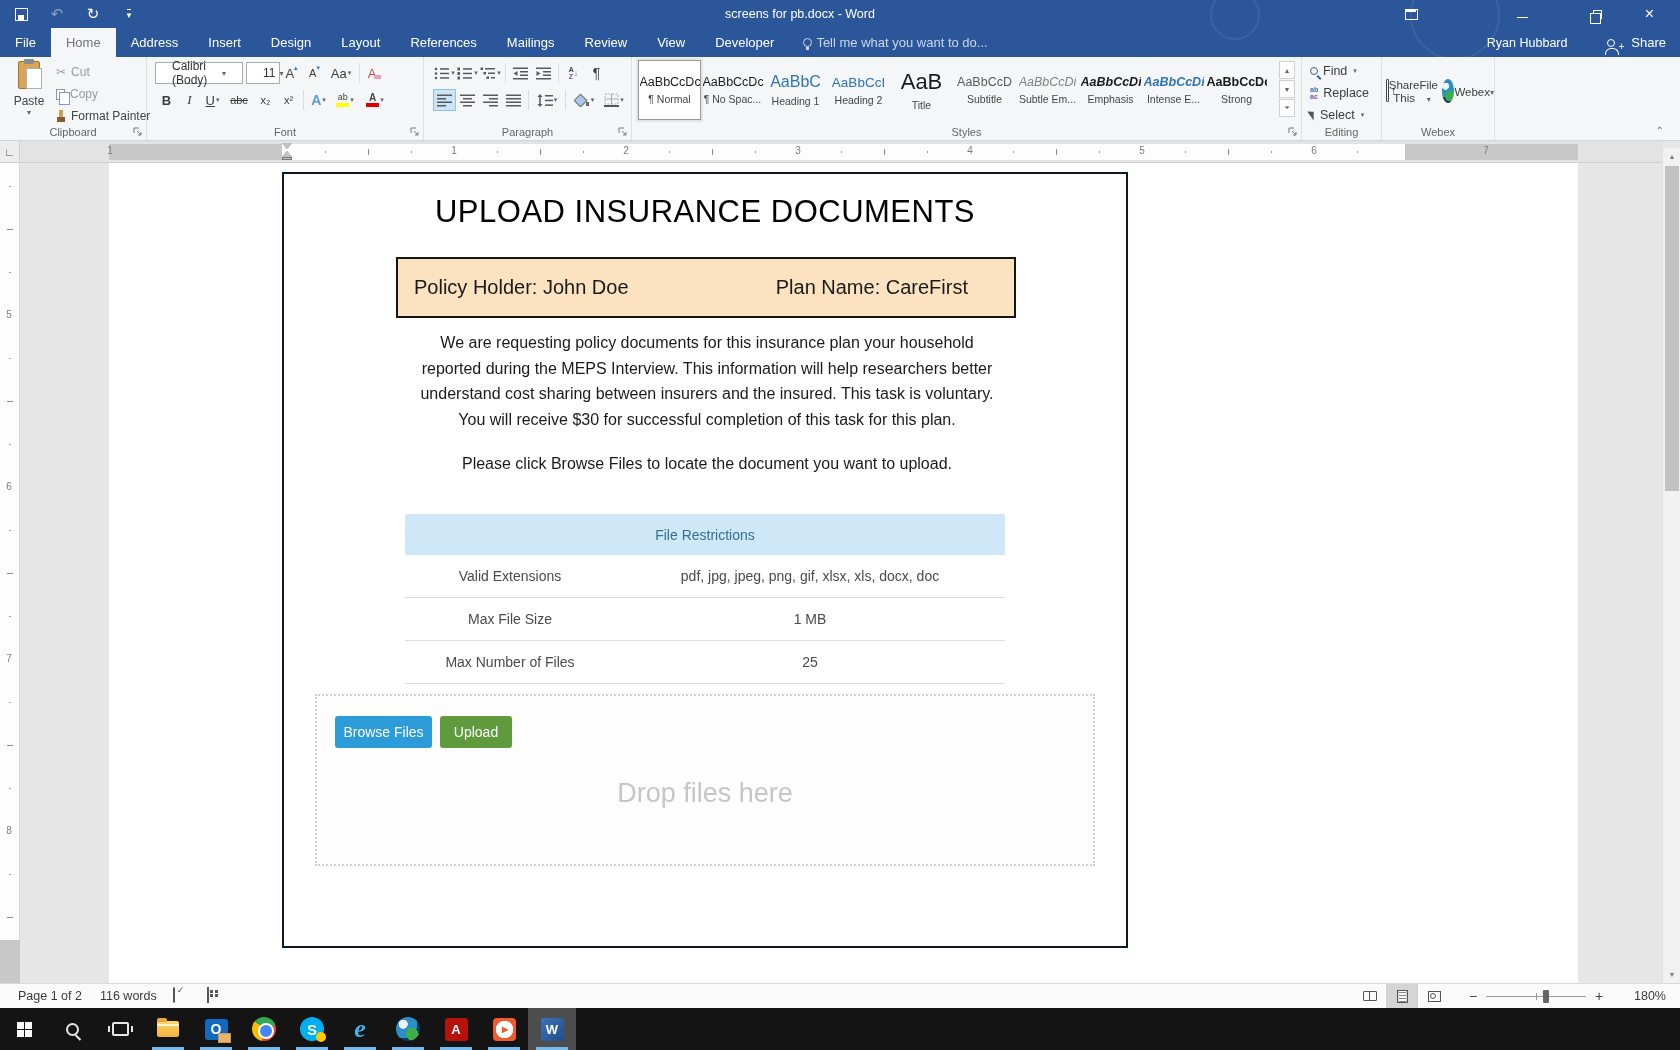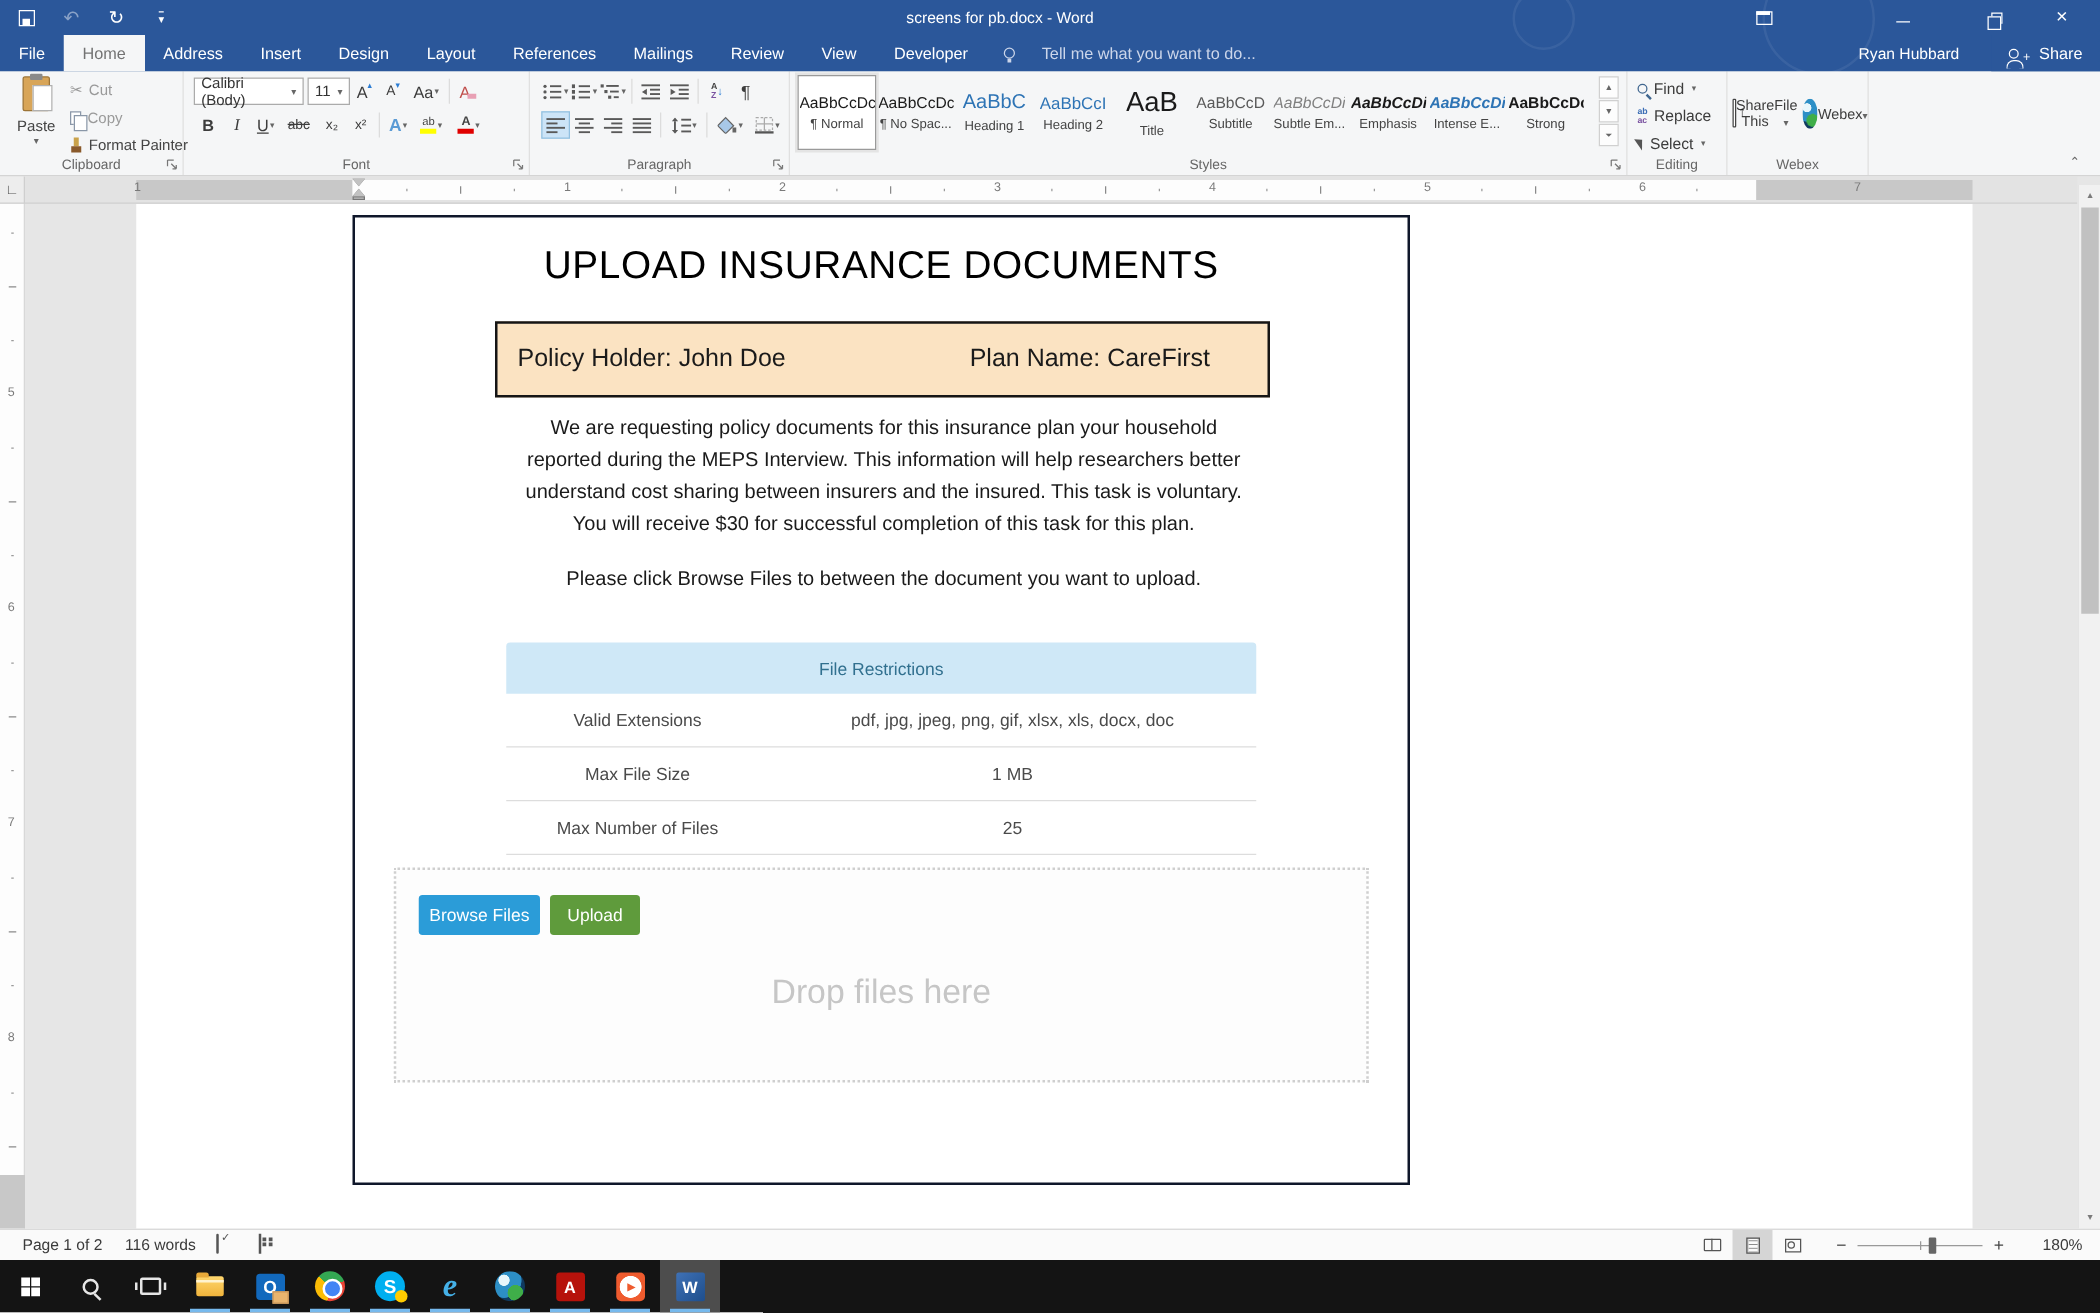--- a/index.html
+++ b/index.html
@@ -23,21 +23,21 @@
   .i-ribbonopt::before { content:''; position:absolute; left:-1px; top:-1px; width:11px; height:3px; background:#fff; }
   .i-min { width:11px; height:1px; background:#fff; margin-top:6px; }
   .i-max { width:9px; height:9px; border:1.5px solid #fff; position:relative; margin-left:3px; }
   .i-max::before { content:''; position:absolute; left:-4px; top:2px; width:9px; height:9px; border:1.5px solid #fff; background:#2b579a; }
 
   
   .tabrow { position:absolute; left:0; top:28px; width:1680px; height:29px; background:#2b579a; display:flex; align-items:stretch; z-index:49; }
   #tabs { display:flex; }
   .tab { padding:0 15px; line-height:29px; font-size:13px; color:#fff; white-space:nowrap; }
   .tab.active { background:#f5f6f7; color:#737373; }
-  .tellme { display:flex; align-items:center; gap:21px; margin-left:14px; color:#ccd6ea; font-size:13px; }
+  .tellme { display:flex; align-items:center; gap:4px; margin-left:14px; color:#ccd6ea; font-size:13px; }
   .i-bulb { width:9px; height:9px; border:1.5px solid #ccd6ea; border-radius:50%; position:relative; }
   .i-bulb::after { content:''; position:absolute; left:2px; top:8px; width:3px; height:3px; background:#ccd6ea; }
   .tabrow-right { position:absolute; right:0; top:0; height:29px; display:flex; align-items:center; }
   .username { color:#fff; font-size:12.5px; margin-right:26px;text-align:right; }
   .sharebtn { height:29px; display:flex; align-items:center; gap:7px; padding:0 14px; color:#fff; font-size:13px; background:#2b579a; }
   .i-person { width:8px; height:8px; border:1.5px solid #fff; border-radius:50%; position:relative; }
   .i-person::after { content:''; position:absolute; left:-3px; top:8px; width:12px; height:6px; border:1.5px solid #fff; border-bottom:none; border-radius:6px 6px 0 0; }
   .i-plus { color:#fff; font-size:10px; margin-left:-4px; margin-top:8px; }
 
   
@@ -65,21 +65,21 @@
   .smallbtn { display:flex; align-items:center; gap:5px; height:18px; white-space:nowrap; }
   .i-copy { width:9px; height:11px; border:1.2px solid #8a97a8; position:relative; background:#fff; }
   .i-copy::before { content:''; position:absolute; left:2px; top:2px; width:9px; height:11px; border:1.2px solid #8a97a8; background:#fff; }
   .i-painter { width:10px; height:12px; position:relative; }
   .i-painter::before { content:''; position:absolute; left:3px; top:0; width:4px; height:7px; background:#caa24a; }
   .i-painter::after { content:''; position:absolute; left:1px; top:7px; width:8px; height:5px; background:#8a5a2b; }
 
   
   #g-font { left:147px; width:277px; }
   .fontrow1 { position:absolute; left:8px; top:5px; display:flex; align-items:center; }
-  .combo { height:22px; border:1px solid #ababab; background:#fff; display:flex; align-items:center; padding:0 5px; gap:4px; font-size:12px; color:#333; }
+  .combo { height:22px; border:1px solid #ababab; background:#fff; display:flex; align-items:center; padding:0 16px; gap:4px; font-size:12px; color:#333; }
   .combo .caret { margin-left:auto; }
   .fontrow2 { position:absolute; left:8px; top:32px; display:flex; align-items:center; }
   .fx { font-size:13px; color:#3c3c3c; }
   .hl-bar { display:flex; flex-direction:column; align-items:center; line-height:9px; }
   .bar { width:13px; height:4px; margin-top:1px; }
 
   
   #g-para { left:424px; width:208px; }
   .pararow1 { position:absolute; left:9px; top:5px; display:flex; align-items:center; }
   .pararow2 { position:absolute; left:9px; top:32px; display:flex; align-items:center; }
@@ -705,21 +705,21 @@
     <div class="docbox">
       <div class="doc-title">UPLOAD INSURANCE DOCUMENTS</div>
       <div class="peachbox" style="background-color: rgb(251, 227, 194);">
         <span>Policy Holder: John Doe</span>
         <span>Plan Name: CareFirst</span>
       </div>
       <div class="bodytext">We are requesting policy documents for this insurance plan your household
 reported during the MEPS Interview.  This information will help researchers better
 understand cost sharing between insurers and the insured.  This task is voluntary.
 You will receive $30 for successful completion of this task for this plan.</div>
-      <div class="instruction">Please click Browse Files to between the document you want to upload.</div>
+      <div class="instruction">Please click Browse Files to locate the document you want to upload.</div>
       <div class="restr">
         <div class="restr-header" style="background-color: rgb(207, 232, 247); color: rgb(49, 112, 143);">File Restrictions</div>
         <div id="table-rows">
             <div class="trow">
               <div class="tcell tlabel">Valid Extensions</div>
               <div class="tcell tvalue">pdf, jpg, jpeg, png, gif, xlsx, xls, docx, doc</div>
             </div>
             <div class="trow">
               <div class="tcell tlabel">Max File Size</div>
               <div class="tcell tvalue">1 MB</div>

